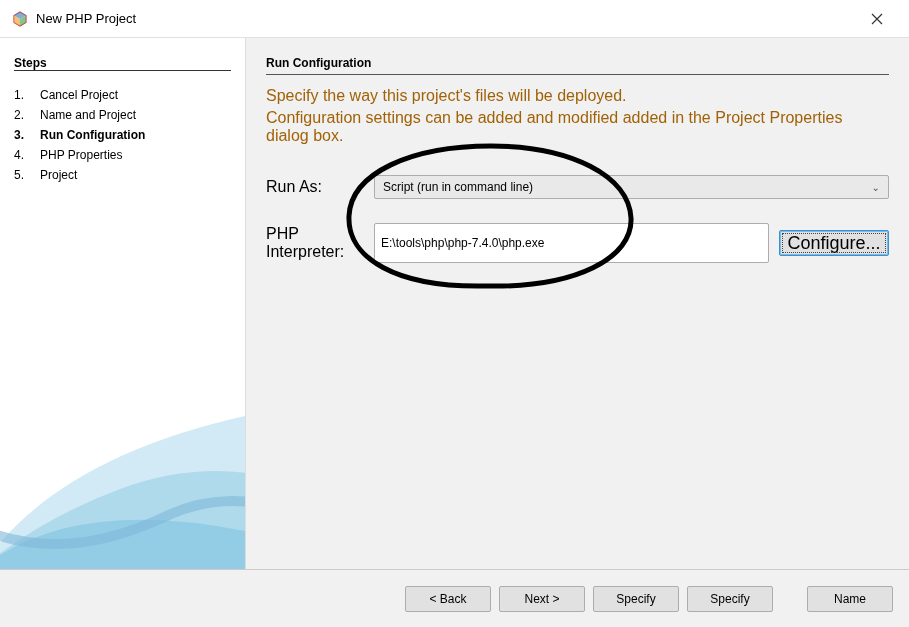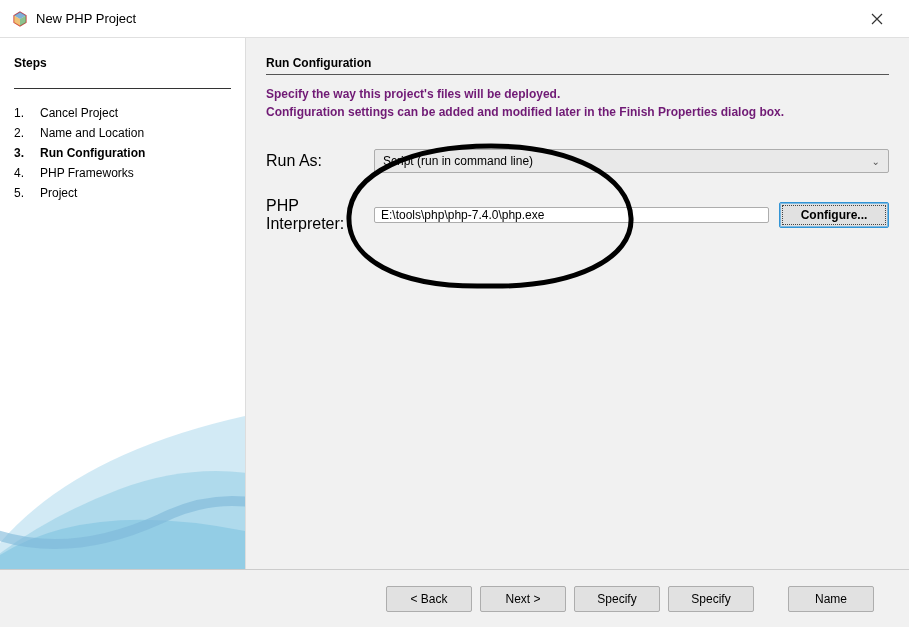--- a/index.html
+++ b/index.html
@@ -54,21 +54,21 @@
       width: 245px;
       background: #ffffff;
       padding: 18px 14px;
       position: relative;
       overflow: hidden;
     }
     .sidebar-heading {
       font-weight: bold;
       font-size: 12px;
       border-bottom: 1px solid #333;
-      padding-bottom: 18px;
+      padding-bottom: 0;
       margin-bottom: 14px;
     }
     .steps-list {
       list-style: none;
     }
     .steps-list li {
       padding: 3px 0;
       font-size: 12px;
       display: flex;
     }
@@ -95,24 +95,23 @@
       border-left: 1px solid #ddd;
     }
     .content-heading {
       font-weight: bold;
       font-size: 12px;
       border-bottom: 1px solid #555;
       padding-bottom: 4px;
       margin-bottom: 12px;
     }
     .desc-line {
-      font-size: 12px;
+      font-size: 16px;
       margin-bottom: 4px;
-      color: #701a75;
-      font-weight: bold;
+      color: #a16207;
     }
     .form-row {
       display: flex;
       align-items: center;
       margin-top: 24px;
     }
     .form-label {
       width: 108px;
       font-size: 16px;
     }
@@ -128,58 +127,57 @@
       justify-content: space-between;
       font-size: 12px;
       cursor: pointer;
     }
     .select-chevron {
       font-size: 10px;
       color: #555;
     }
     .text-input-control {
       flex: 1;
-      height: 16px;
+      height: 40px;
       background: #ffffff;
       border: 1px solid #adadad;
       border-radius: 2px;
       padding: 0 6px;
       display: flex;
       align-items: center;
       font-size: 12px;
       margin-right: 10px;
     }
     .configure-btn {
       width: 110px;
       height: 26px;
       background: #e1e1e1;
       border: 1px solid #3395d6;
       border-radius: 2px;
-      font-size: 12px;
+      font-size: 18px;
       cursor: pointer;
       box-shadow: 0 0 0 1px #7eb9e0 inset;
       outline: 1px dotted #444;
       outline-offset: -4px;
-      font-weight: bold;
     }
     .annotation-circle {
       position: absolute;
       top: 100px;
       left: 95px;
       width: 300px;
       height: 155px;
       pointer-events: none;
     }
     .button-row {
       height: 58px;
       border-top: 1px solid #ccc;
       display: flex;
       align-items: center;
       justify-content: flex-end;
-      padding: 0 35px;
+      padding: 0 16px;
       gap: 8px;
       background: #f1f1f1;
     }
     .wiz-btn {
       width: 86px;
       height: 26px;
       background: #e1e1e1;
       border: 1px solid #adadad;
       border-radius: 2px;
       font-size: 12px;
@@ -212,47 +210,47 @@
 <div class="main-area">
   <div class="sidebar">
     <div class="sidebar-heading">Steps</div>
     <ol class="steps-list">
       <li>
           <span class="num">1.</span>
           <span>Cancel Project</span>
         </li>
       <li>
           <span class="num">2.</span>
-          <span>Name and Location</span>
+          <span>Name and Project</span>
         </li>
       <li class="current">
           <span class="num">3.</span>
           <span>Run Configuration</span>
         </li>
       <li>
           <span class="num">4.</span>
-          <span>PHP Frameworks</span>
+          <span>PHP Properties</span>
         </li>
       <li>
           <span class="num">5.</span>
           <span>Project</span>
         </li>
     </ol>
     <svg class="sidebar-waves" viewBox="0 0 245 180">
       <path d="M -20 180 Q 60 60 280 20 L 280 180 Z" fill="#cde8f4" opacity="0.9"></path>
       <path d="M -20 180 Q 40 130 120 100 Q 200 70 280 90 L 280 180 Z" fill="#a9d7ea" opacity="0.85"></path>
       <path d="M -20 180 Q 80 100 280 150 L 280 180 Z" fill="#8cc9e3" opacity="0.8"></path>
       <path d="M -40 130 Q 50 180 160 130 Q 220 100 280 120" fill="none" stroke="#7db8d8" stroke-width="10" opacity="0.6"></path>
     </svg>
   </div>
 
   <div class="content">
     <div class="content-heading">Run Configuration</div>
     <div class="desc-line">Specify the way this project's files will be deployed.</div>
-    <div class="desc-line">Configuration settings can be added and modified later in the Finish Properties dialog box.</div>
+    <div class="desc-line">Configuration settings can be added and modified added in the Project Properties dialog box.</div>
 
     <div class="form-row" style="margin-top:30px;">
       <div class="form-label">Run As:</div>
       <div class="select-control">
         <span>Script (run in command line)</span>
         <span class="select-chevron">⌄</span>
       </div>
     </div>
 
     <div class="form-row">

